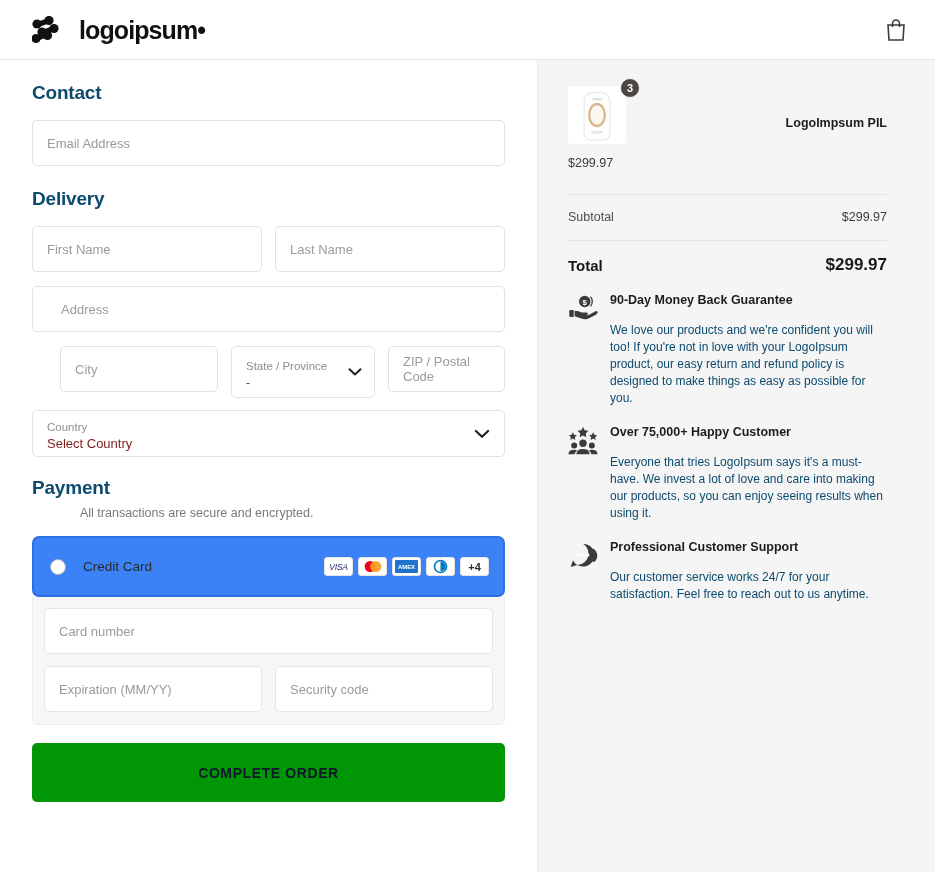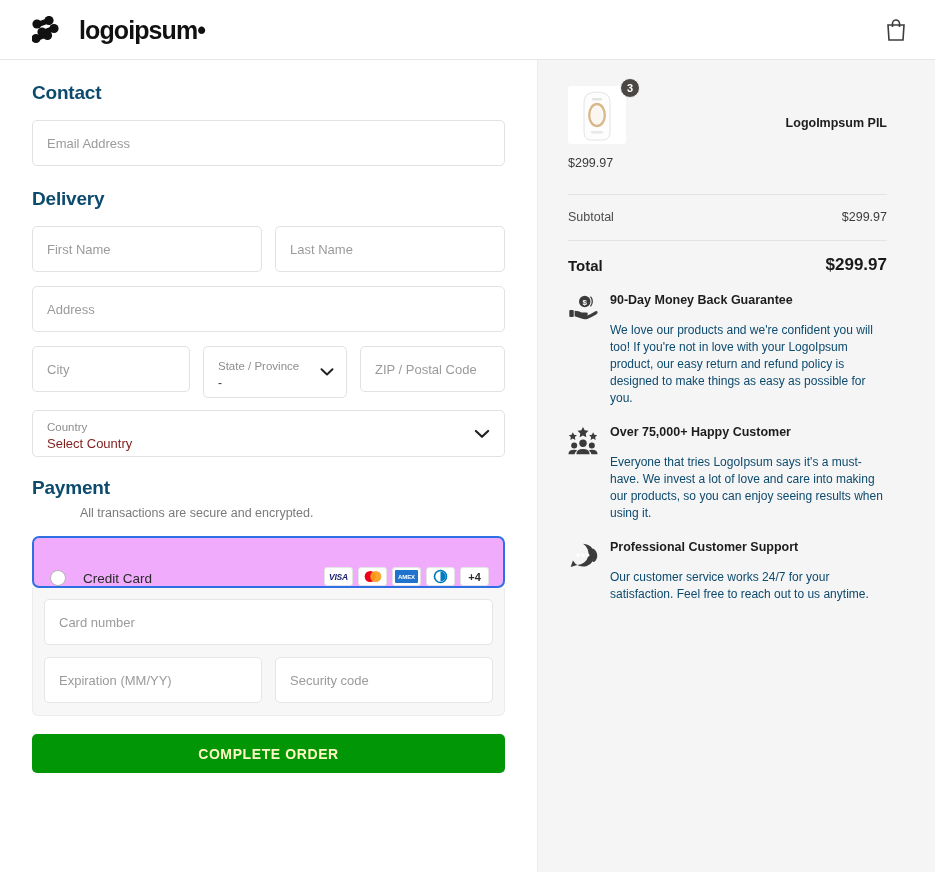--- a/index.html
+++ b/index.html
@@ -53,21 +53,21 @@
   .field {
     position: relative;
     border: 1px solid #e2e2e2; border-radius: 5px;
     background: #fff; height: 46px;
     display: flex; align-items: center;
     padding: 0 14px;
   }
   .field .ph { font-size: 13px; color: #9b9b9b; }
   .row { display: flex; gap: 13px; }
   .mt12 { margin-top: 12px; }
-  .mt14 { margin-top: 14px; }
+  .mt14 { margin-top: 14px; padding-left: 28px; }
   .mt16 { margin-top: 16px; }
   .mt20 { margin-top: 20px; }
   .mt22 { margin-top: 22px; }
   .f1 { flex: 1; }
 
   
   .selfield {
     position: relative;
     border: 1px solid #e2e2e2; border-radius: 5px; background: #fff;
     height: 52px; padding: 6px 14px 0 14px;
@@ -77,59 +77,59 @@
   .selfield .val { font-size: 13px; color: #7f1d1d; line-height: 16px; margin-top: 2px; }
   .selfield .val.dash { color: #3a3a3a; font-size: 12px; }
   .chev {
     position: absolute; right: 12px; top: 50%; transform: translateY(-50%);
     width: 14px; height: 9px;
   }
 
   
   .pay-card {
     border: 2px solid #2f6fe4; border-radius: 7px;
-    background: #f0abfc;
-    height: 52px; display: flex; align-items: flex-end;
+    background: #3b82f6;
+    height: 61px; display: flex; align-items: center;
     padding: 0 14px 0 16px;
   }
   .radio {
     width: 16px; height: 16px; border-radius: 50%;
     border: 1.5px solid #b5b5b5; background: #fff; flex: none;
   }
   .pay-label { font-size: 13.5px; color: #2a2a2a; margin-left: 17px; }
   .card-brands { margin-left: auto; display: flex; align-items: center; gap: 5px; }
   .brand-chip {
     width: 29px; height: 19px; border-radius: 3px; background: #fff;
     border: 1px solid #e4e4e4;
     display: flex; align-items: center; justify-content: center;
     overflow: hidden;
   }
   .brand-chip.plus {
     font-size: 11px; font-weight: bold; color: #2d2d2d; background: #fff;
   }
-  .visa-txt { font-size: 8.5px; font-weight: bold; color: #1a1f71; font-style: italic; letter-spacing: -0.2px; }
+  .visa-txt { font-size: 8.5px; font-weight: normal; color: #1a1f71; font-style: italic; letter-spacing: -0.2px; }
   .amex-box {
     width: 23px; height: 13px; background: #1f72cd; border-radius: 1px;
     display: flex; align-items: center; justify-content: center;
   }
   .amex-txt { font-size: 6px; font-weight: bold; color: #fff; letter-spacing: -0.1px; }
 
   .card-fields {
     border: 1px solid #ececec; border-top: none;
     border-radius: 0 0 6px 6px;
     background: #f7f7f7;
     padding: 11px 11px 12px 11px;
     margin-top: 0;
   }
   .card-fields .field { border-color: #e6e6e6; }
 
   .cta {
     margin-top: 18px;
-    height: 39px; border-radius: 5px;
-    background: #009605; color: #fef9c3;
+    height: 59px; border-radius: 5px;
+    background: #009605; color: #0f172a;
     display: flex; align-items: center; justify-content: center;
     font-size: 14px; font-weight: bold; letter-spacing: 0.6px;
     border: none; width: 100%; cursor: pointer;
     font-family: "Liberation Sans", sans-serif;
   }
 
   
   .prod-row { display: flex; align-items: flex-start; }
   .thumb-wrap { position: relative; width: 58px; height: 58px; flex: none; }
   .thumb {

